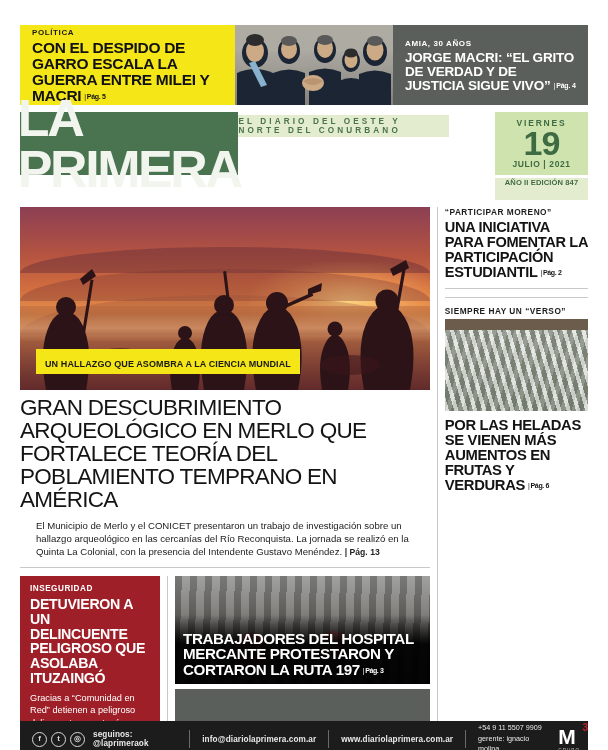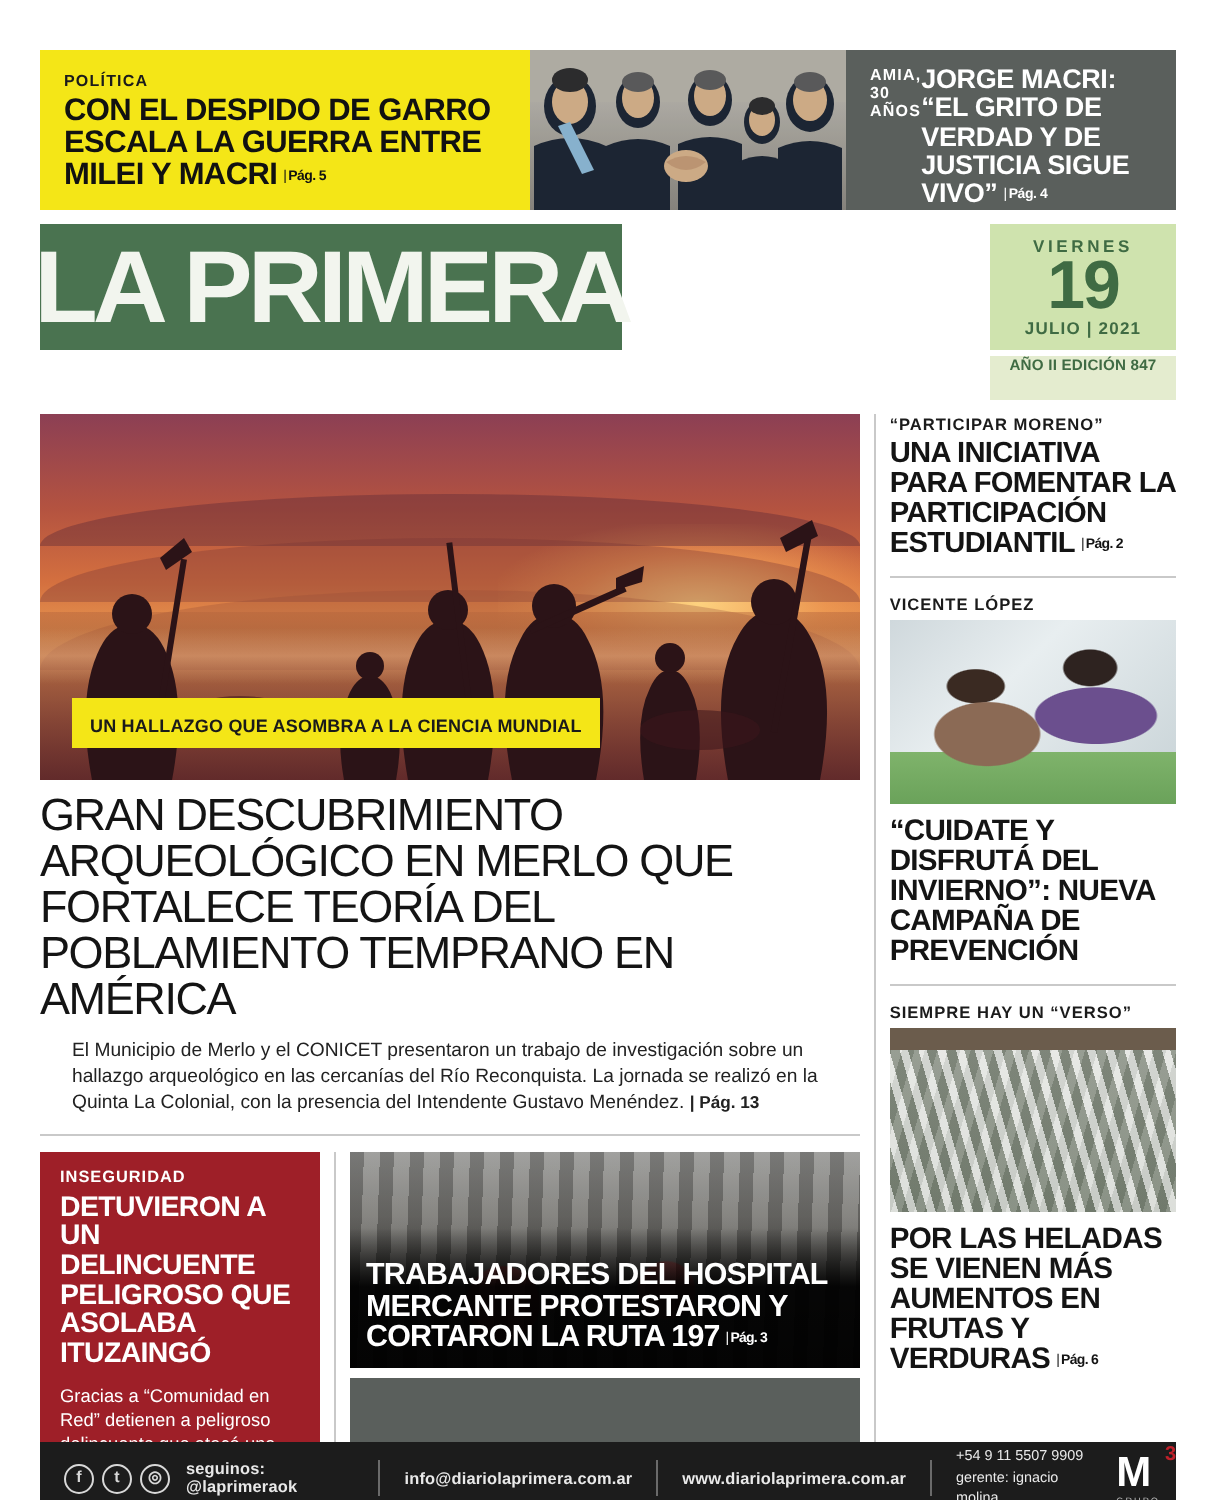--- a/index.html
+++ b/index.html
@@ -1,27 +1,27 @@
 <!DOCTYPE html>
 <html><head>
 <meta charset="utf-8">
 <style>
   html,body{margin:0;padding:0;background:#fff;}
   body{width:608px;height:750px;overflow:hidden;font-family:"Liberation Sans",sans-serif;-webkit-font-smoothing:antialiased;}
   .page{position:relative;width:608px;height:750px;background:#ffffff;box-sizing:border-box;padding:0 20px;}
 
   
   .topstrip{display:flex;height:80px;margin-top:25px;gap:0;}
-  .top-yellow{background:#f4e617;width:245px;box-sizing:border-box;padding:8px 10px 6px 12px;display:flex;flex-direction:column;justify-content:center;}
+  .top-yellow{background:#f4e617;width:215px;box-sizing:border-box;padding:8px 10px 6px 12px;display:flex;flex-direction:column;justify-content:center;}
   .kicker-sm{font-size:8px;font-weight:bold;letter-spacing:.6px;color:#1b1b1b;margin-bottom:3px;}
   .top-yellow .hl{font-size:15.5px;line-height:1.03;font-weight:bold;color:#111;letter-spacing:-.3px;}
   .pg{font-size:7px;font-weight:bold;vertical-align:2px;white-space:nowrap;}
   .pg:before{content:"|";margin:0 1px 0 3px;font-weight:normal;}
   .top-photo{width:158px;position:relative;overflow:hidden;background:#2c3a4d;}
-  .top-gray{flex:1;background:#5a5f5c;box-sizing:border-box;padding:8px 10px 6px 12px;display:flex;flex-direction:row;justify-content:center;color:#fff;}
+  .top-gray{flex:1;background:#5a5f5c;box-sizing:border-box;padding:8px 10px 6px 12px;display:flex;flex-direction:column;justify-content:center;color:#fff;}
   .top-gray .kicker-sm{color:#fff;}
   .top-gray .hl{font-size:13.5px;line-height:1.06;font-weight:bold;letter-spacing:-.2px;}
 
   
   .masthead{display:flex;margin-top:7px;height:88px;gap:6px;}
   .mast-left{width:429px;display:flex;flex-direction:row;}
   .mast-green{background:#4a7350;height:63px;display:flex;align-items:center;justify-content:center;}
   .mast-green .logotype{color:#f2f5ee;font-size:51px;font-weight:bold;letter-spacing:-2.4px;line-height:1;font-family:"Liberation Sans",sans-serif;transform:scaleX(1.02);}
   .mast-sub{background:#e4eccf;height:22px;margin-top:3px;display:flex;align-items:center;justify-content:center;}
   .mast-sub span{font-size:8.2px;font-weight:bold;letter-spacing:3.1px;color:#4a7350;}
@@ -173,20 +173,23 @@
       <div class="kicker-sm">AMIA, 30 AÑOS</div>
       <div class="hl"><span>JORGE MACRI: “EL GRITO DE VERDAD Y DE JUSTICIA SIGUE VIVO”</span><span class="pg">Pág. 4</span></div>
     </div>
   </div>
 
   <div class="masthead">
     <div class="mast-left">
       <div class="mast-green">
         <div class="logotype">LA PRIMERA</div>
       </div>
+      <div class="mast-sub">
+        <span>EL DIARIO DEL OESTE Y NORTE DEL CONURBANO</span>
+      </div>
     </div>
     <div class="mast-right">
       <div class="datebox">
         <div class="dow">VIERNES</div>
         <div class="dnum">19</div>
         <div class="dmo">JULIO | 2021</div>
       </div>
       <div class="editionbox">
         <span>AÑO II EDICIÓN 847</span>
       </div>
@@ -290,27 +293,20 @@
 
     <div class="col-right">
 
       <div>
         <div class="rc-kick">“PARTICIPAR MORENO”</div>
         <div class="rc-hl"><span>UNA INICIATIVA PARA FOMENTAR LA PARTICIPACIÓN ESTUDIANTIL</span><span class="pg">Pág. 2</span></div>
       </div>
 
       <hr class="rc-sep">
 
-      <div>
-        <div class="rc-kick">VICENTE LÓPEZ</div>
-        <div class="rc-photo">
-          <div class="vac"></div>
-        </div>
-        <div class="rc-hl big">“CUIDATE Y DISFRUTÁ DEL INVIERNO”: NUEVA CAMPAÑA DE PREVENCIÓN</div>
-      </div>
 
       <hr class="rc-sep">
 
       <div>
         <div class="rc-kick">SIEMPRE HAY UN “VERSO”</div>
         <div class="rc-photo">
           <div class="frost"></div>
         </div>
         <div class="rc-hl big"><span>POR LAS HELADAS SE VIENEN MÁS AUMENTOS EN FRUTAS Y VERDURAS</span><span class="pg">Pág. 6</span></div>
       </div>

